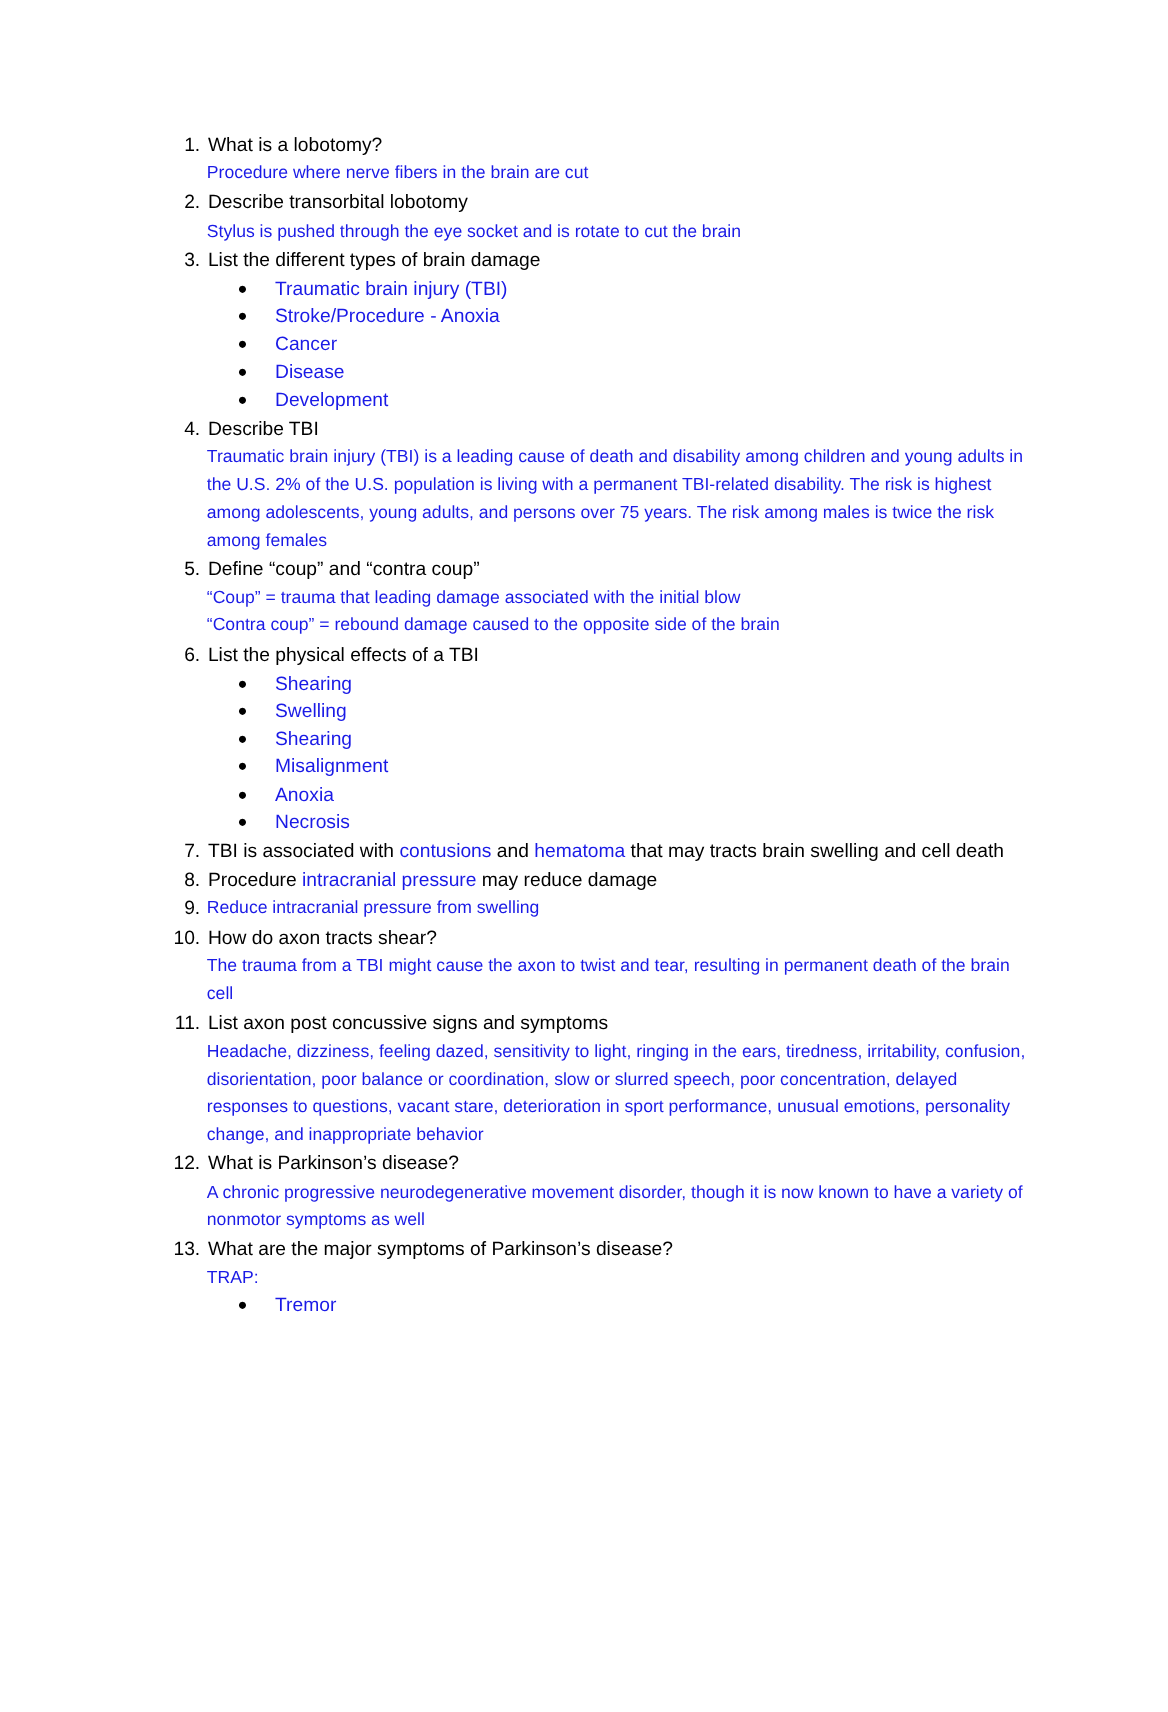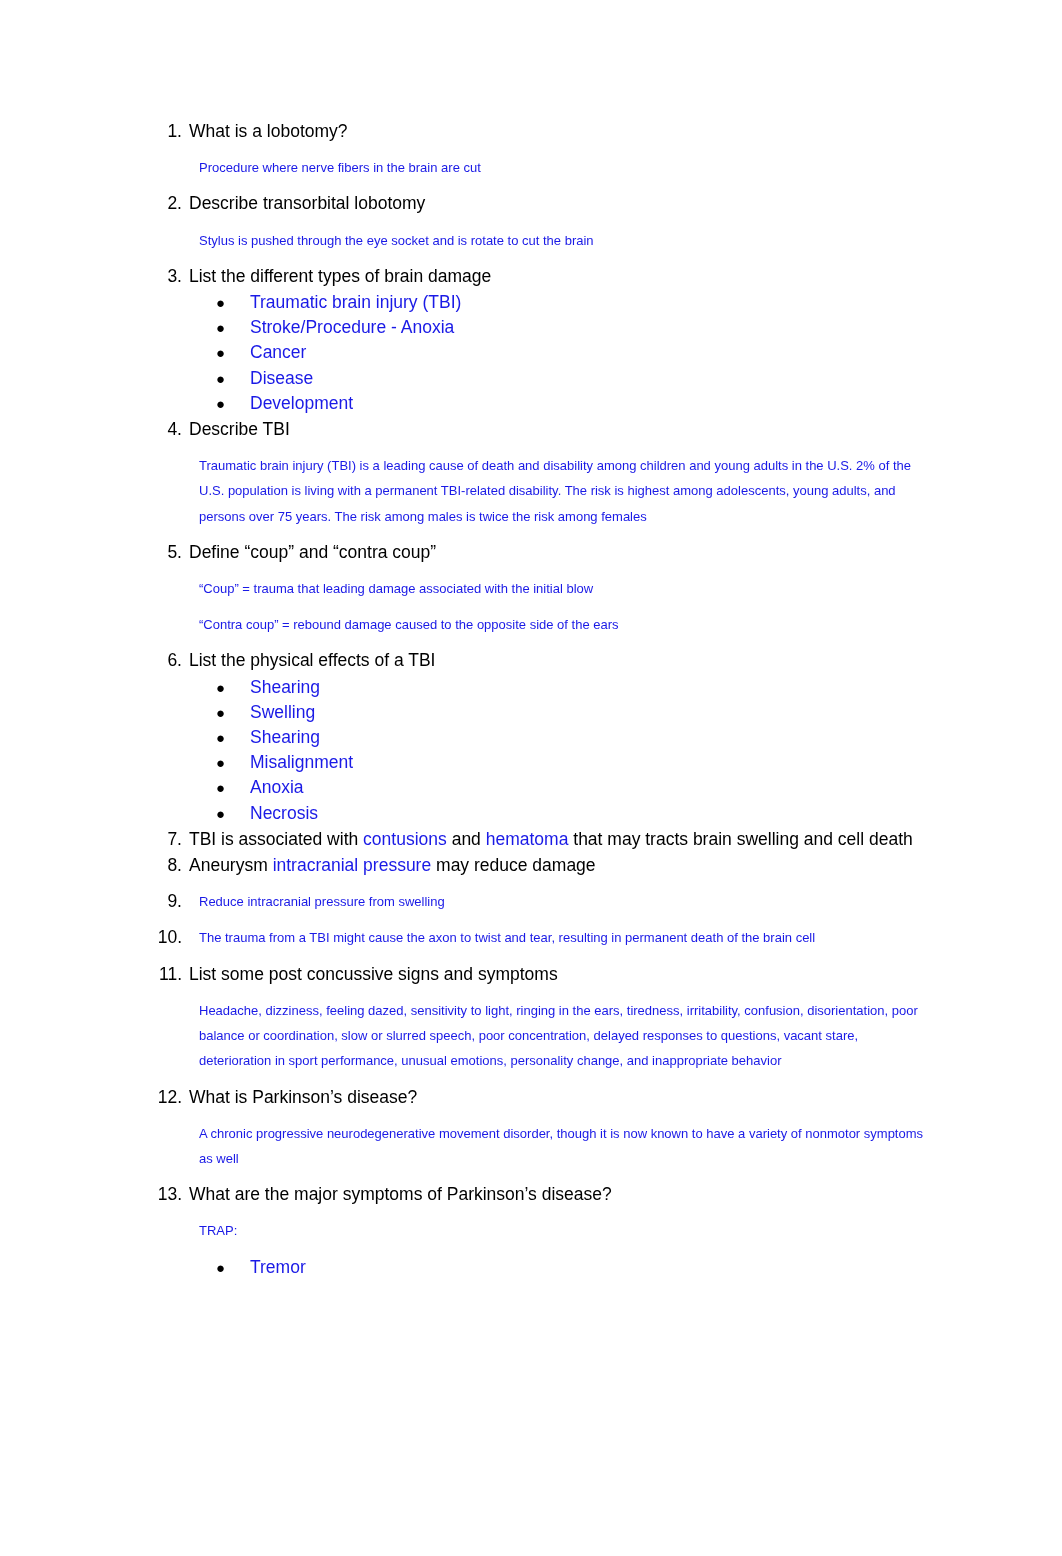--- a/index.html
+++ b/index.html
@@ -45,22 +45,22 @@
     line-height: 25.2px;
   }
   .q-text {
     color: #000000;
     margin: 1px;
     font-size: 17.5px;
     line-height: 25.2px;
   }
   .a-text {
     color: #1a1ae6;
-    margin: 11px;
-    font-size: 13px;
+    margin: 0;
+    font-size: 16px;
     line-height: 25.2px;
   }
   .ans-inline {
     color: #1a1ae6;
   }
   .bullets {
     list-style: none;
     margin: 0;
     padding: 0 0 0 62px;
   }
@@ -107,53 +107,54 @@
       </li>
       <li class="qa-item">
         <span class="qa-num">4.</span>
         <div class="q-text">Describe TBI</div>
         <div class="a-text">Traumatic brain injury (TBI) is a leading cause of death and disability among children and young adults in the U.S. 2% of the U.S. population is living with a permanent TBI-related disability. The risk is highest among adolescents, young adults, and persons over 75 years. The risk among males is twice the risk among females</div>
       </li>
       <li class="qa-item">
         <span class="qa-num">5.</span>
         <div class="q-text">Define “coup” and “contra coup”</div>
         <div class="a-text">“Coup” = trauma that leading damage associated with the initial blow</div>
-        <div class="a-text">“Contra coup” = rebound damage caused to the opposite side of the ears</div>
+        <div class="a-text">“Contra coup” = rebound damage caused to the opposite side of the brain</div>
       </li>
       <li class="qa-item">
         <span class="qa-num">6.</span>
         <div class="q-text">List the physical effects of a TBI</div>
         <ul class="bullets">
           <li class="bullet-item"><span class="dot">●</span><span>Shearing</span></li>
           <li class="bullet-item"><span class="dot">●</span><span>Swelling</span></li>
           <li class="bullet-item"><span class="dot">●</span><span>Shearing</span></li>
           <li class="bullet-item"><span class="dot">●</span><span>Misalignment</span></li>
           <li class="bullet-item"><span class="dot">●</span><span>Anoxia</span></li>
           <li class="bullet-item"><span class="dot">●</span><span>Necrosis</span></li>
         </ul>
       </li>
       <li class="qa-item">
         <span class="qa-num">7.</span>
         <div class="q-text"><span>TBI is associated with </span><span class="ans-inline">contusions</span><span> and </span><span class="ans-inline">hematoma</span><span> that may tracts brain swelling and cell death</span></div>
       </li>
       <li class="qa-item">
         <span class="qa-num">8.</span>
-        <div class="q-text"><span>Aneurysm </span><span class="ans-inline">intracranial pressure</span><span> may reduce damage</span></div>
+        <div class="q-text"><span>Procedure </span><span class="ans-inline">intracranial pressure</span><span> may reduce damage</span></div>
       </li>
       <li class="qa-item">
         <span class="qa-num">9.</span>
         <div class="a-text">Reduce intracranial pressure from swelling</div>
       </li>
       <li class="qa-item">
         <span class="qa-num">10.</span>
+        <div class="q-text">How do axon tracts shear?</div>
         <div class="a-text">The trauma from a TBI might cause the axon to twist and tear, resulting in permanent death of the brain cell</div>
       </li>
       <li class="qa-item">
         <span class="qa-num">11.</span>
-        <div class="q-text">List some post concussive signs and symptoms</div>
+        <div class="q-text">List axon post concussive signs and symptoms</div>
         <div class="a-text">Headache, dizziness, feeling dazed, sensitivity to light, ringing in the ears, tiredness, irritability, confusion, disorientation, poor balance or coordination, slow or slurred speech, poor concentration, delayed responses to questions, vacant stare, deterioration in sport performance, unusual emotions, personality change, and inappropriate behavior</div>
       </li>
       <li class="qa-item">
         <span class="qa-num">12.</span>
         <div class="q-text">What is Parkinson’s disease?</div>
         <div class="a-text">A chronic progressive neurodegenerative movement disorder, though it is now known to have a variety of nonmotor symptoms as well</div>
       </li>
       <li class="qa-item">
         <span class="qa-num">13.</span>
         <div class="q-text">What are the major symptoms of Parkinson’s disease?</div>

